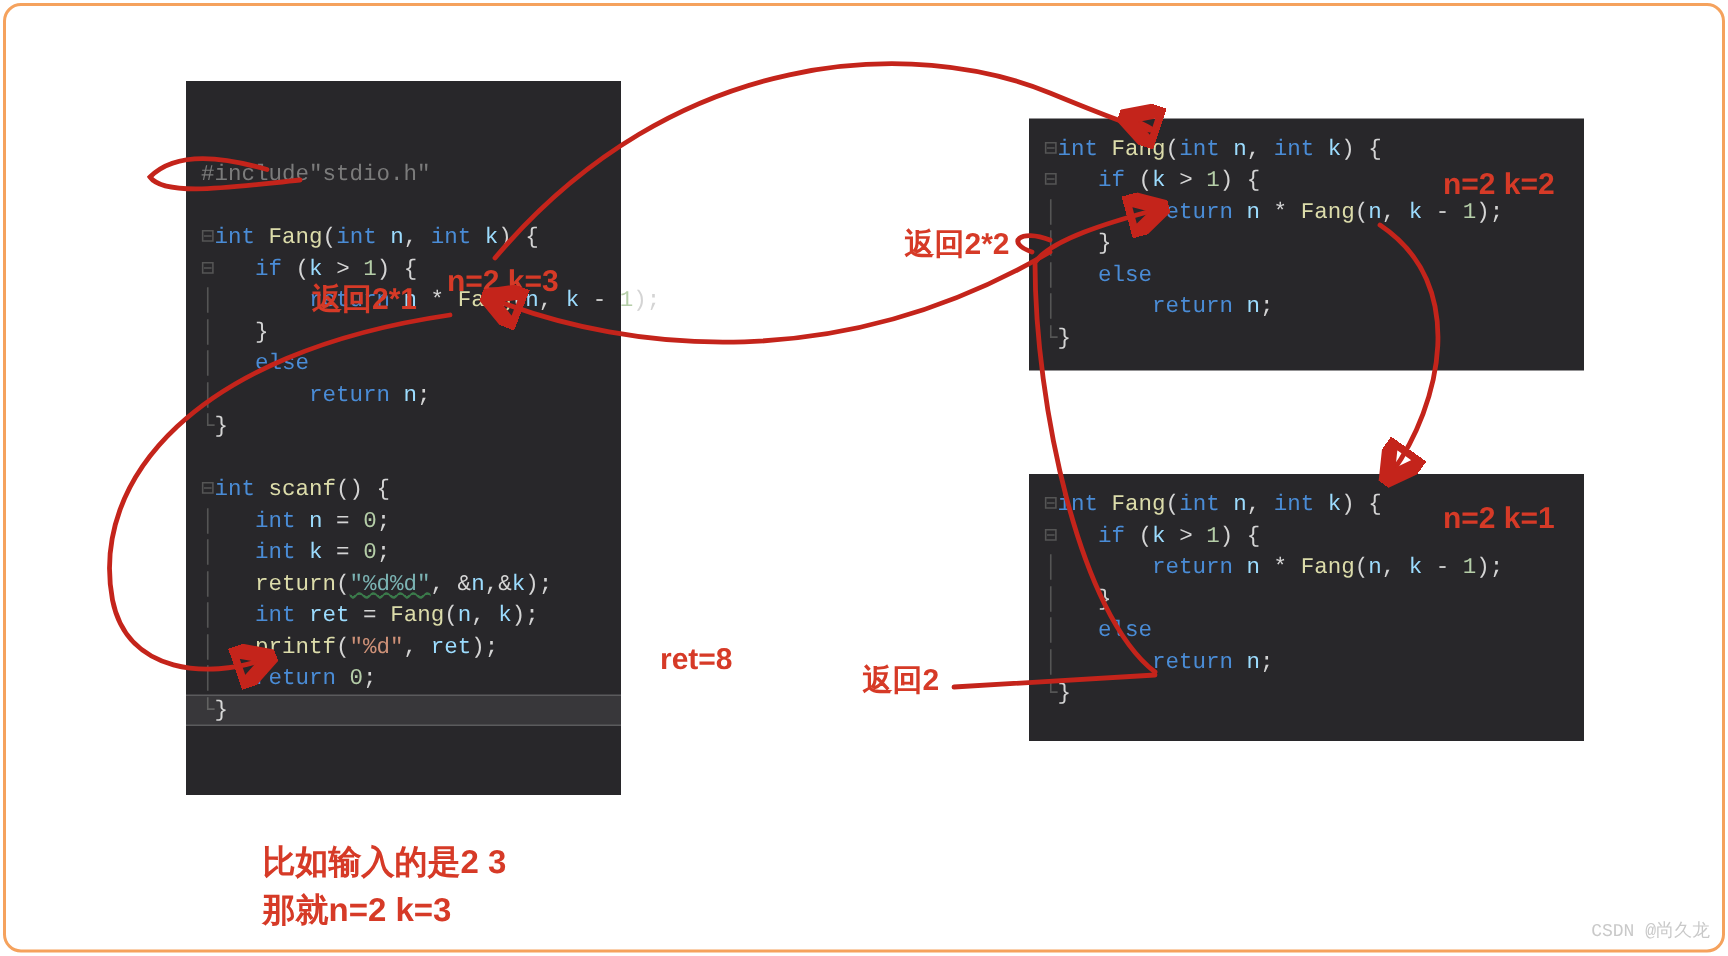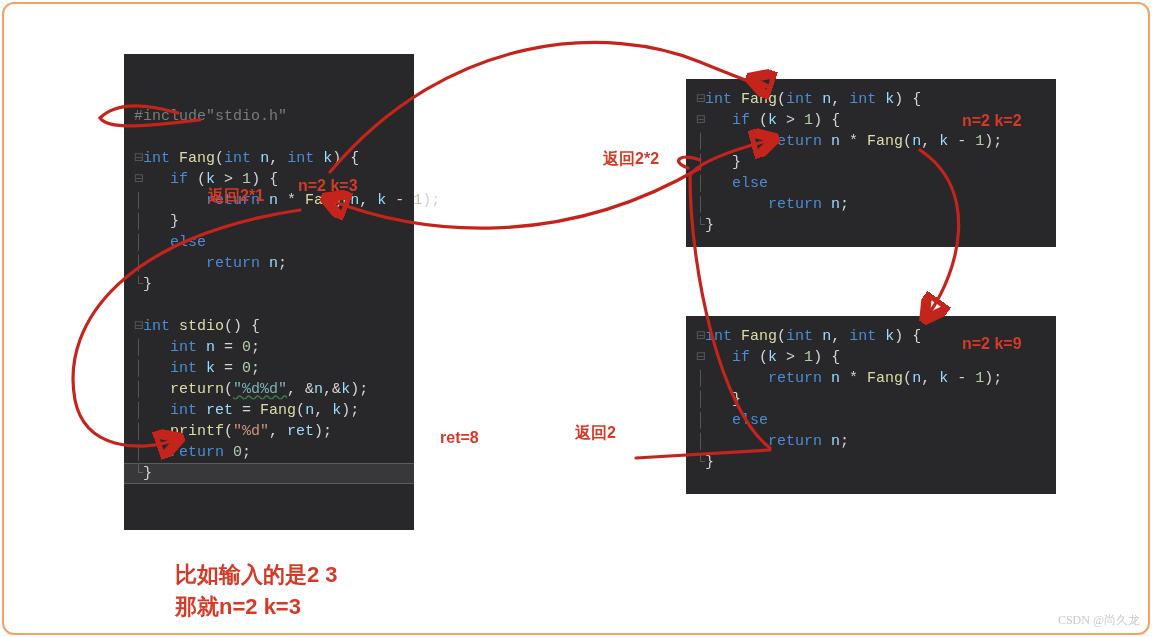--- a/index.html
+++ b/index.html
@@ -48,29 +48,29 @@
     height: 21px;
     left: 0; right: 0;
     pointer-events: none;
   }
 
   .annot {
     position: absolute;
     color: #d63a27;
     font-family: "Microsoft YaHei", Arial, sans-serif;
     font-weight: 700;
-    font-size: 16px;
+    font-size: 20px;
     white-space: nowrap;
   }
 
   .watermark {
     position: absolute;
     right: 12px; bottom: 8px;
     color: #c9c9c9;
-    font-family: Liberation Serif, serif;
+    font-family: Liberation Mono, monospace;
     font-size: 12px;
   }
 
   svg.arrows {
     position: absolute;
     left: 0; top: 0;
     width: 1152px; height: 637px;
     pointer-events: none;
   }
   svg.arrows path {
@@ -90,21 +90,21 @@
 <span class="c-pp">#include"stdio.h"</span>
 
 <span class="guide">⊟</span><span class="c-kw">int</span> <span class="c-fn">Fang</span>(<span class="c-kw">int</span> <span class="c-id">n</span>, <span class="c-kw">int</span> <span class="c-id">k</span>) {
 <span class="guide">⊟</span>   <span class="c-kw">if</span> (<span class="c-id">k</span> &gt; <span class="c-num">1</span>) {
 <span class="guide">│</span>       <span class="c-kw">return</span> <span class="c-id">n</span> * <span class="c-fn">Fang</span>(<span class="c-id">n</span>, <span class="c-id">k</span> - <span class="c-num">1</span>);
 <span class="guide">│</span>   }
 <span class="guide">│</span>   <span class="c-kw">else</span>
 <span class="guide">│</span>       <span class="c-kw">return</span> <span class="c-id">n</span>;
 <span class="guide">└</span>}
 
-<span class="guide">⊟</span><span class="c-kw">int</span> <span class="c-fn">stdio</span>() {
+<span class="guide">⊟</span><span class="c-kw">int</span> <span class="c-fn">scanf</span>() {
 <span class="guide">│</span>   <span class="c-kw">int</span> <span class="c-id">n</span> = <span class="c-num">0</span>;
 <span class="guide">│</span>   <span class="c-kw">int</span> <span class="c-id">k</span> = <span class="c-num">0</span>;
 <span class="guide">│</span>   <span class="c-fn">return</span>(<span class="c-fmt">"%d%d"</span>, &amp;<span class="c-id">n</span>,&amp;<span class="c-id">k</span>);
 <span class="guide">│</span>   <span class="c-kw">int</span> <span class="c-id">ret</span> = <span class="c-fn">Fang</span>(<span class="c-id">n</span>, <span class="c-id">k</span>);
 <span class="guide">│</span>   <span class="c-fn">printf</span>(<span class="c-str">"%d"</span>, <span class="c-id">ret</span>);
 <span class="guide">│</span>   <span class="c-kw">return</span> <span class="c-num">0</span>;
 <span class="guide">└</span>}</div>
 
 <div class="code-block right-block-1"><span class="guide">⊟</span><span class="c-kw">int</span> <span class="c-fn">Fang</span>(<span class="c-kw">int</span> <span class="c-id">n</span>, <span class="c-kw">int</span> <span class="c-id">k</span>) {
 <span class="guide">⊟</span>   <span class="c-kw">if</span> (<span class="c-id">k</span> &gt; <span class="c-num">1</span>) {
@@ -120,22 +120,22 @@
 <span class="guide">│</span>   }
 <span class="guide">│</span>   <span class="c-kw">else</span>
 <span class="guide">│</span>       <span class="c-kw">return</span> <span class="c-id">n</span>;
 <span class="guide">└</span>}</div>
 
 <div class="annot" style="left:298px; top:141px;margin-top:36px;">n=2 k=3</div>
 <div class="annot" style="left:208px; top:186px;">返回2*1</div>
 <div class="annot" style="left:440px; top:429px;">ret=8</div>
 <div class="annot" style="left:962px; top:112px;">n=2 k=2</div>
 <div class="annot" style="left:603px; top:149px;">返回2*2</div>
-<div class="annot" style="left:962px; top:335px;">n=2 k=9</div>
-<div class="annot" style="left:575px; top:423px;">返回2</div>
+<div class="annot" style="left:962px; top:335px;">n=2 k=1</div>
+<div class="annot" style="left:575px; top:440px;">返回2</div>
 
 <div class="annot" style="left:175px; top:560px; font-size:22px;">比如输入的是2 3</div>
 <div class="annot" style="left:175px; top:592px; font-size:22px;">那就n=2  k=3</div>
 
 <svg class="arrows">
   <defs>
     <marker id="ah" markerWidth="9" markerHeight="9" refX="6" refY="4.5" orient="auto">
       <path d="M0,0 L8,4.5 L0,9 Z" fill="#c4241b" stroke="none"></path>
     </marker>
   </defs>

